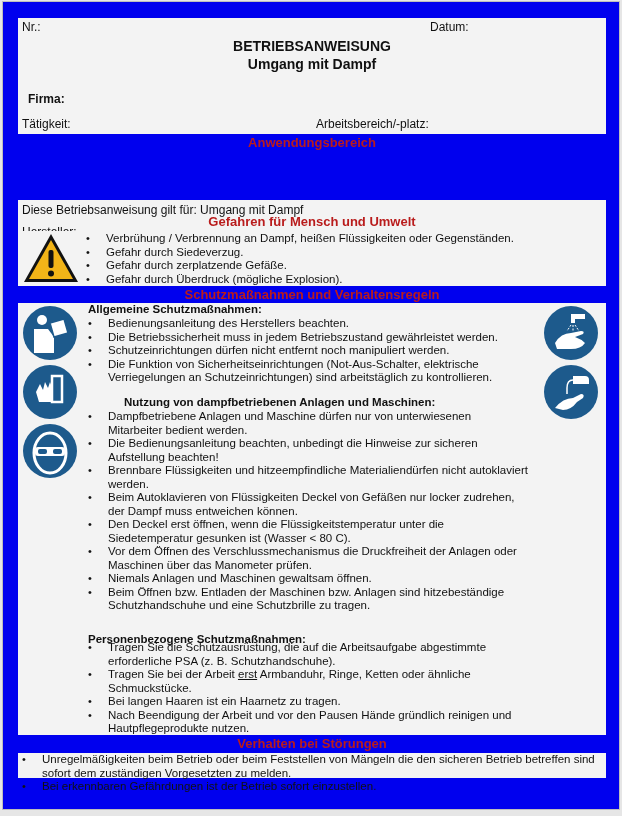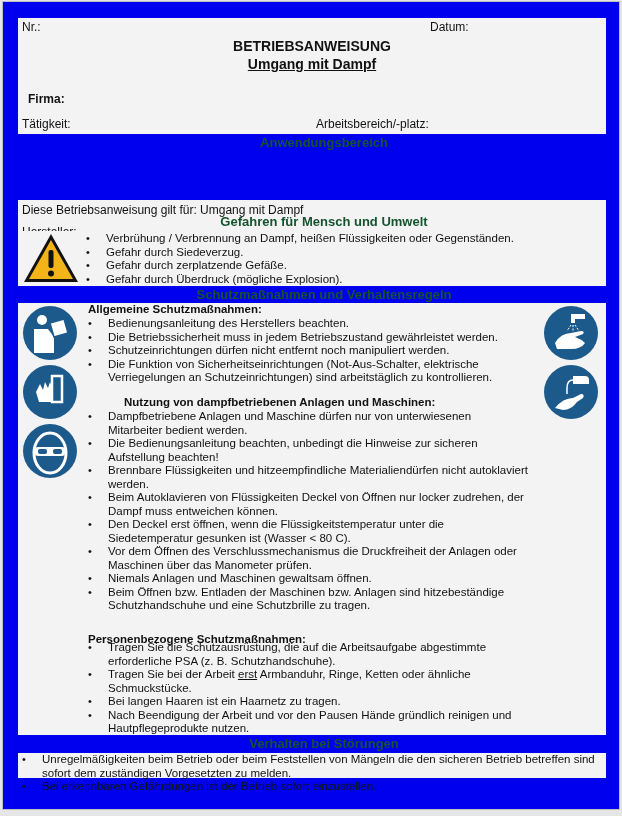--- a/index.html
+++ b/index.html
@@ -4,21 +4,21 @@
 <style>
   * { box-sizing: border-box; margin: 0; padding: 0; }
   html, body { width: 622px; height: 816px; background: #e6e6e6; overflow: hidden; }
   body { font-family: "Liberation Sans", sans-serif; color: #111; font-size: 11.5px; }
   .frame {
     position: absolute; left: 2px; top: 1px; width: 618px; height: 809px;
     background: #0000ee; border: 1px solid #bdbdbd;
   }
   .box { position: absolute; left: 18px; width: 588px; background: #f3f3f3; }
   .band {
-    position: absolute; left: 30px; width: 588px; color: #14532d; font-weight: bold;
+    position: absolute; left: 18px; width: 588px; color: #b91c1c; font-weight: bold;
     text-align: center; font-size: 13px; line-height: 16px;
   }
   .abs { position: absolute; white-space: nowrap; }
   .title1 { font-weight: bold; font-size: 14px; text-align: center; width: 588px; left: 0; }
   .title2 { font-weight: bold; font-size: 14px; text-align: center; width: 588px; left: 0; }
   .lbl-bold { font-weight: bold; }
   ul.bl { list-style: none; position: absolute; }
   ul.bl li { position: relative; padding-left: 20px; line-height: 13.5px; white-space: normal; }
   ul.bl li::before { content: "\2022"; position: absolute; left: 0; top: 0; font-size: 11px; }
   .subhead { position: absolute; font-weight: bold; white-space: nowrap; }
@@ -27,21 +27,21 @@
 </style>
 </head>
 <body>
 
 <div class="frame"></div>
 
 <div class="box" style="top:18px;height:116px;">
   <div class="abs" style="left:4px;top:2px;font-size:12px;">Nr.:</div>
   <div class="abs" style="left:412px;top:2px;font-size:12px;">Datum:</div>
   <div class="abs title1" style="top:20px;">BETRIEBSANWEISUNG</div>
-  <div class="abs title2" style="top:38px;text-decoration:underline;">Umgang mit Dampf</div>
+  <div class="abs title2" style="top:38px;">Umgang mit Dampf</div>
   <div class="abs lbl-bold" style="left:4px;top:74px;font-size:12px;margin-left:6px;">Firma:</div>
   <div class="abs" style="left:4px;top:99px;font-size:12px;">Tätigkeit:</div>
   <div class="abs" style="left:298px;top:99px;font-size:12px;">Arbeitsbereich/-platz:</div>
 </div>
 
 <div class="band" style="top:135px;">Anwendungsbereich</div>
 <div class="box" style="top:160px;height:61px;margin-top:40px;">
   <div class="abs" style="left:4px;top:3px;font-size:12px;">Diese Betriebsanweisung gilt für: Umgang mit Dampf</div>
   <div class="abs" style="left:4px;top:25px;font-size:12px;">Hersteller:</div>
   <div class="abs" style="left:4px;top:45px;font-size:12px;">Typ:</div>
@@ -105,21 +105,21 @@
     <li>Die Betriebssicherheit muss in jedem Betriebszustand gewährleistet werden.</li>
     <li>Schutzeinrichtungen dürfen nicht entfernt noch manipuliert werden.</li>
     <li>Die Funktion von Sicherheitseinrichtungen (Not-Aus-Schalter, elektrische Verriegelungen an Schutzeinrichtungen) sind arbeitstäglich zu kontrollieren.</li>
   </ul>
 
   <div class="subhead" style="left:70px;top:93px;padding-left:36px;">Nutzung von dampfbetriebenen Anlagen und Maschinen:</div>
   <ul class="bl" style="left:70px;top:107px;width:440px;">
     <li>Dampfbetriebene Anlagen und Maschine dürfen nur von unterwiesenen Mitarbeiter bedient werden.</li>
     <li>Die Bedienungsanleitung beachten, unbedingt die Hinweise zur sicheren Aufstellung beachten!</li>
     <li>Brennbare Flüssigkeiten und hitzeempfindliche Materialiendürfen nicht autoklaviert werden.</li>
-    <li>Beim Autoklavieren von Flüssigkeiten Deckel von Öffnen nur locker zudrehen, der Dampf muss entweichen können.</li>
+    <li>Beim Autoklavieren von Flüssigkeiten Deckel von Gefäßen nur locker zudrehen, der Dampf muss entweichen können.</li>
     <li>Den Deckel erst öffnen, wenn die Flüssigkeitstemperatur unter die Siedetemperatur gesunken ist (Wasser &lt; 80 C).</li>
     <li>Vor dem Öffnen des Verschlussmechanismus die Druckfreiheit der Anlagen oder Maschinen über das Manometer prüfen.</li>
     <li>Niemals Anlagen und Maschinen gewaltsam öffnen.</li>
     <li>Beim Öffnen bzw. Entladen der Maschinen bzw. Anlagen sind hitzebeständige Schutzhandschuhe und eine Schutzbrille zu tragen.</li>
   </ul>
 
   <div class="subhead" style="left:70px;top:330px;">Personenbezogene Schutzmaßnahmen:</div>
   <ul class="bl" style="left:70px;top:338px;width:440px;">
     <li>Tragen Sie die Schutzausrüstung, die auf die Arbeitsaufgabe abgestimmte erforderliche PSA (z. B. Schutzhandschuhe).</li>
     <li><span>Tragen Sie bei der Arbeit </span><span class="u">erst</span><span> Armbanduhr, Ringe, Ketten oder ähnliche Schmuckstücke.</span></li>

